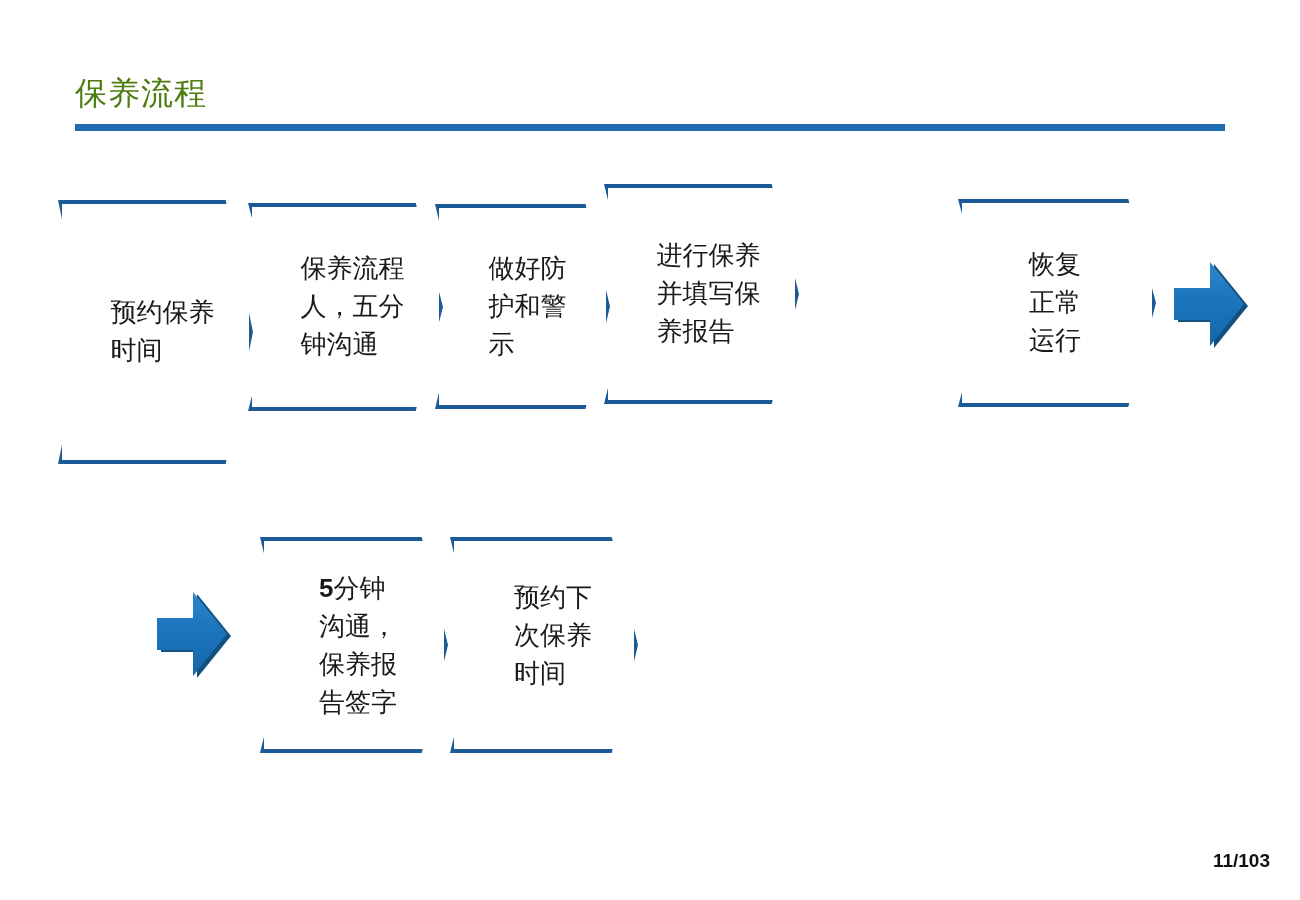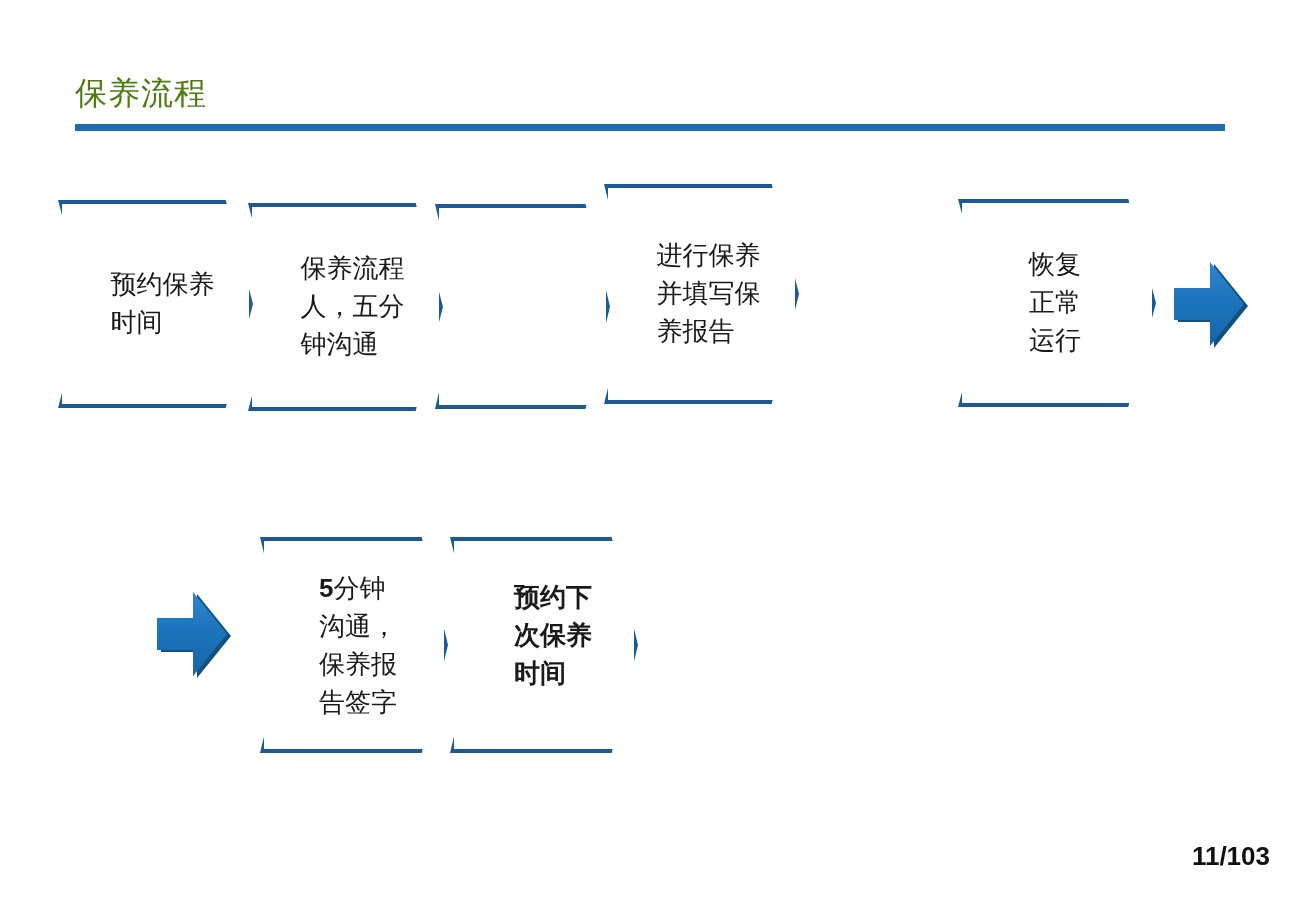--- a/index.html
+++ b/index.html
@@ -81,48 +81,51 @@
     position: absolute;
   }
 
   
   .page-num {
     position: absolute;
     right: 30px;
     bottom: 28px;
     font-family: "Liberation Sans", sans-serif;
     font-weight: 700;
-    font-size: 26px;
+    font-size: 19px;
     color: #111111;
     letter-spacing: 0px;
   }
 </style>
 </head>
 <body>
 
 <div class="slide">
 
   <div class="title">保养流程</div>
   <div class="title-rule"></div>
 
-  <div class="chev" style="left:58px; top:200px; width:195px; height:208px;">
+  <div class="chev" style="left:58px; top:200px; width:195px; height:264px;">
     <div class="chev-inner"></div>
     <div class="chev-label" style="margin-left:14px;">预约保养
 时间</div>
   </div>
 
   <div class="chev" style="left:248px; top:203px; width:195px; height:208px;">
     <div class="chev-inner"></div>
     <div class="chev-label" style="margin-left:14px;">保养流程
 人，五分
 钟沟通</div>
   </div>
 
   <div class="chev" style="left:435px; top:204px; width:175px; height:205px;">
     <div class="chev-inner"></div>
+    <div class="chev-label" style="margin-left:10px;">做好防
+护和警
+示</div>
   </div>
 
   <div class="chev" style="left:604px; top:184px; width:195px; height:220px;">
     <div class="chev-inner"></div>
     <div class="chev-label" style="margin-left:14px;">进行保养
 并填写保
 养报告</div>
   </div>
 
 
@@ -164,20 +167,20 @@
   <div class="chev" style="left:260px; top:537px; width:188px; height:216px;">
     <div class="chev-inner"></div>
     <div class="chev-label bold-lead" style="margin-left:8px;">5分钟
 沟通，
 保养报
 告签字</div>
   </div>
 
   <div class="chev" style="left:450px; top:537px; width:188px; height:216px;">
     <div class="chev-inner"></div>
-    <div class="chev-label" style="margin-left:18px; align-self:flex-start; margin-top:38px;font-weight:bold;">预约下
+    <div class="chev-label" style="margin-left:18px; align-self:flex-start; margin-top:38px;">预约下
 次保养
 时间</div>
   </div>
 
   <div class="page-num">11/103</div>
 
 </div>
 
 </body></html>

